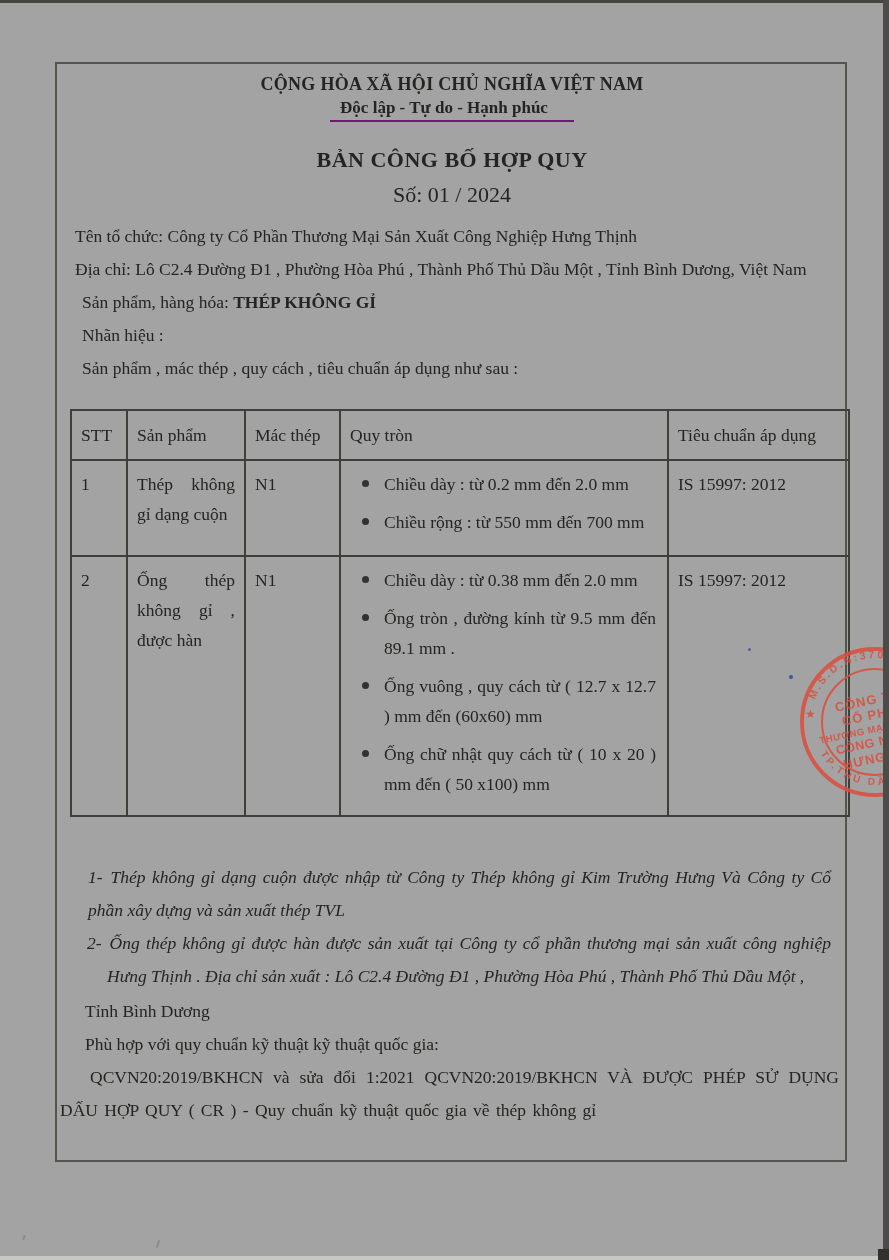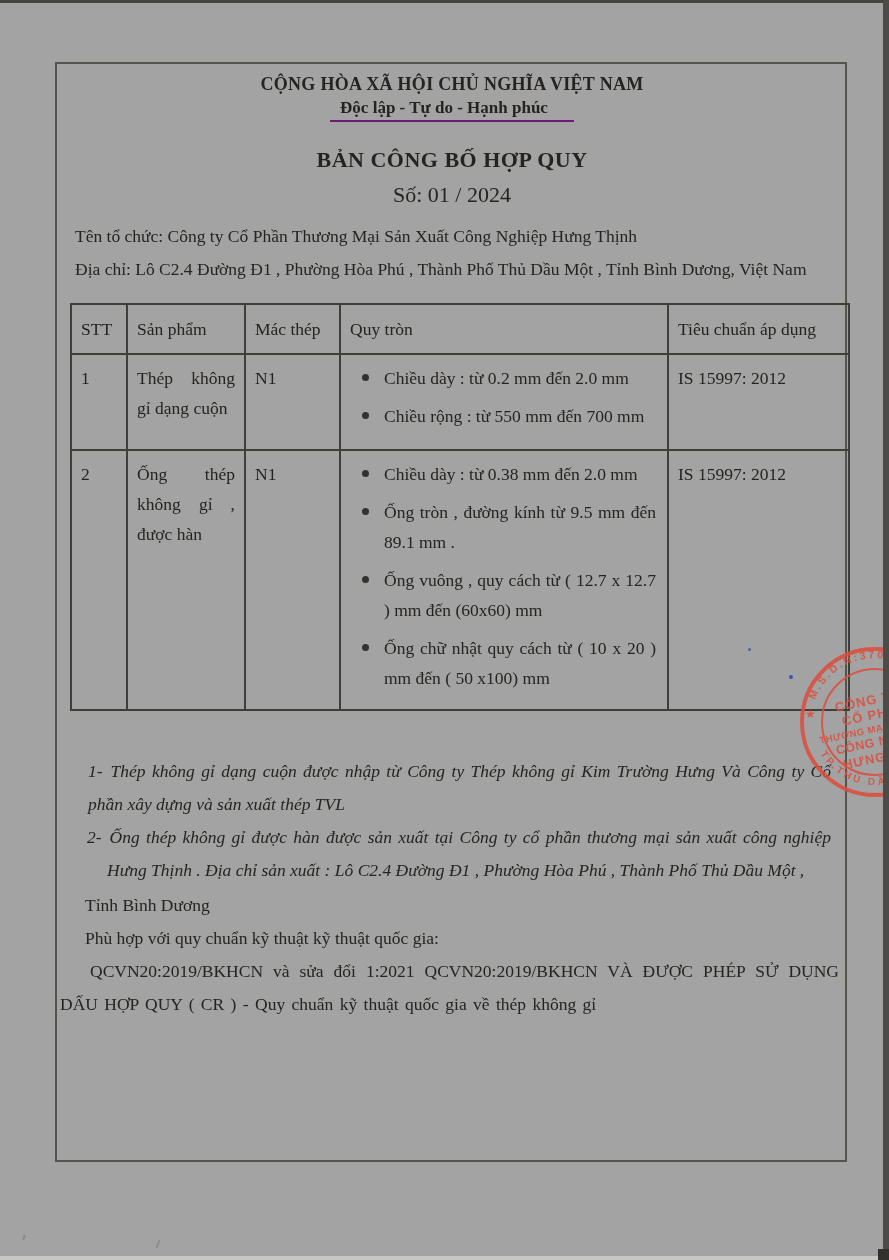--- a/index.html
+++ b/index.html
@@ -39,21 +39,21 @@
   }
   .doc-title { text-align:center; font-size:22px; font-weight:bold; letter-spacing:.5px; margin-top:25px; }
   .doc-number { text-align:center; font-size:22px; margin-top:9px; }
 
   .bodytext { font-size:17.5px; line-height:33px; }
   .org-block { margin-top:12px; padding:0 2px; text-align:left; }
   .product-block { margin-top:0; padding-left:9px; }
   .bold { font-weight:bold; }
 
   
-  table.spec { border-collapse:collapse; table-layout:fixed; width:778px; margin-top:17px; margin-left:-3px; }
+  table.spec { border-collapse:collapse; table-layout:fixed; width:778px; margin-top:24px; margin-left:-3px; }
   table.spec th, table.spec td {
     border:2px solid #403e39; font-weight:normal; font-size:17.5px;
     vertical-align:top; text-align:left; padding:8px 9px; line-height:30px;
   }
   table.spec th { padding-top:9px; padding-bottom:9px; }
   td.c, th.c { text-align:center; }
   tr.r1 td { height:96px; }
   tr.r2 td { height:232px; }
   td .just { text-align:justify; }
   ul.specs { list-style:none; padding-left:34px; }
@@ -95,20 +95,25 @@
     </div>
 
     <div class="doc-title">BẢN CÔNG BỐ HỢP QUY</div>
     <div class="doc-number">Số: 01 / 2024</div>
 
     <div class="bodytext org-block">
       <p>Tên tổ chức: Công ty Cổ Phần Thương Mại Sản Xuất Công Nghiệp Hưng Thịnh</p>
       <p>Địa chỉ: Lô C2.4 Đường Đ1 , Phường Hòa Phú , Thành Phố Thủ Dầu Một , Tỉnh Bình Dương, Việt Nam</p>
     </div>
 
+    <div class="bodytext product-block">
+      <p><span>Sản phẩm, hàng hóa:</span> <span class="bold">THÉP KHÔNG GỈ</span></p>
+      <p>Nhãn hiệu :</p>
+      <p>Sản phẩm , mác thép , quy cách , tiêu chuẩn áp dụng như sau :</p>
+    </div>
 
     <table class="spec">
       <colgroup>
         <col style="width:56px">
           <col style="width:118px">
           <col style="width:95px">
           <col style="width:328px">
           <col style="width:181px">
       </colgroup>
       <thead>

